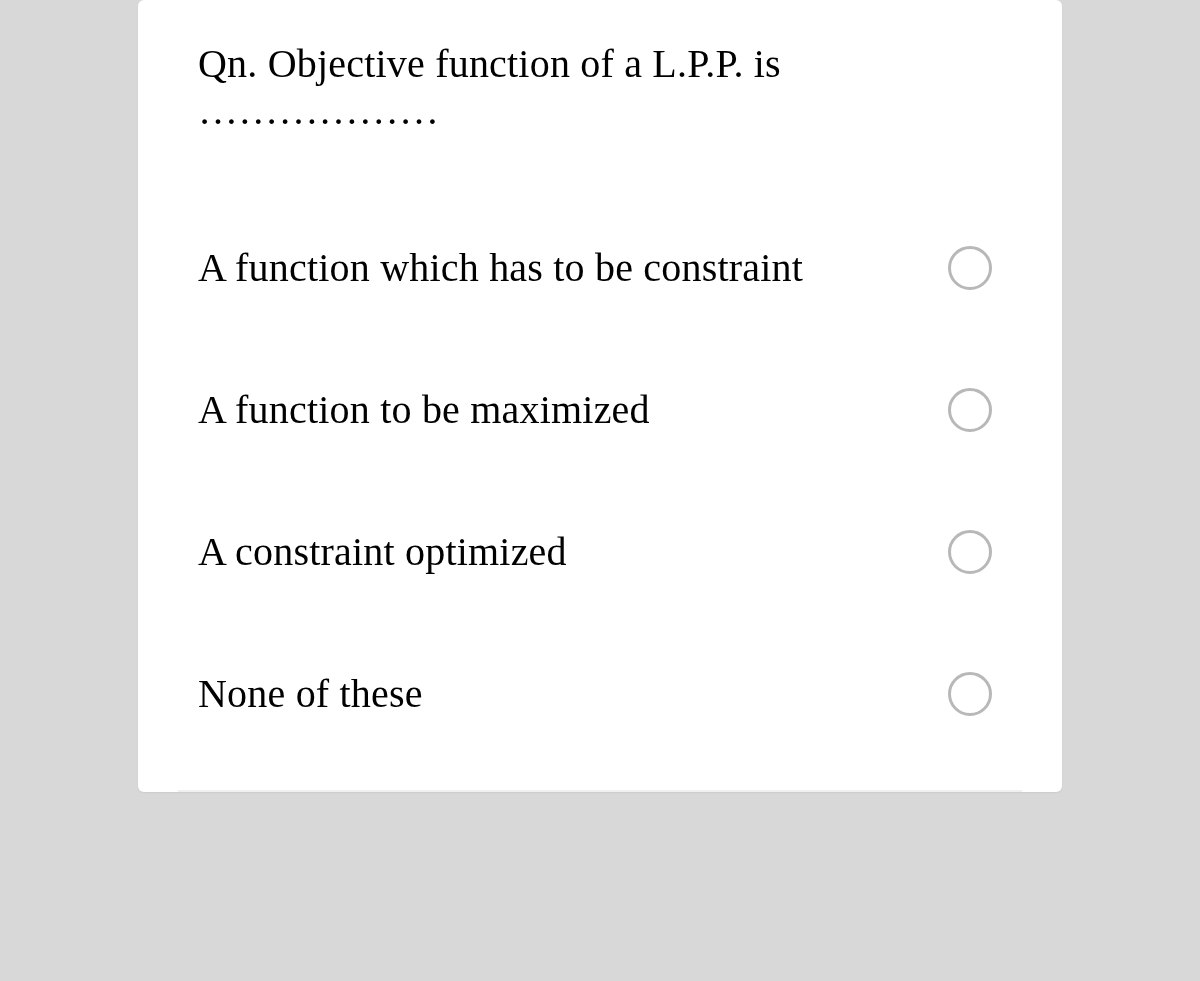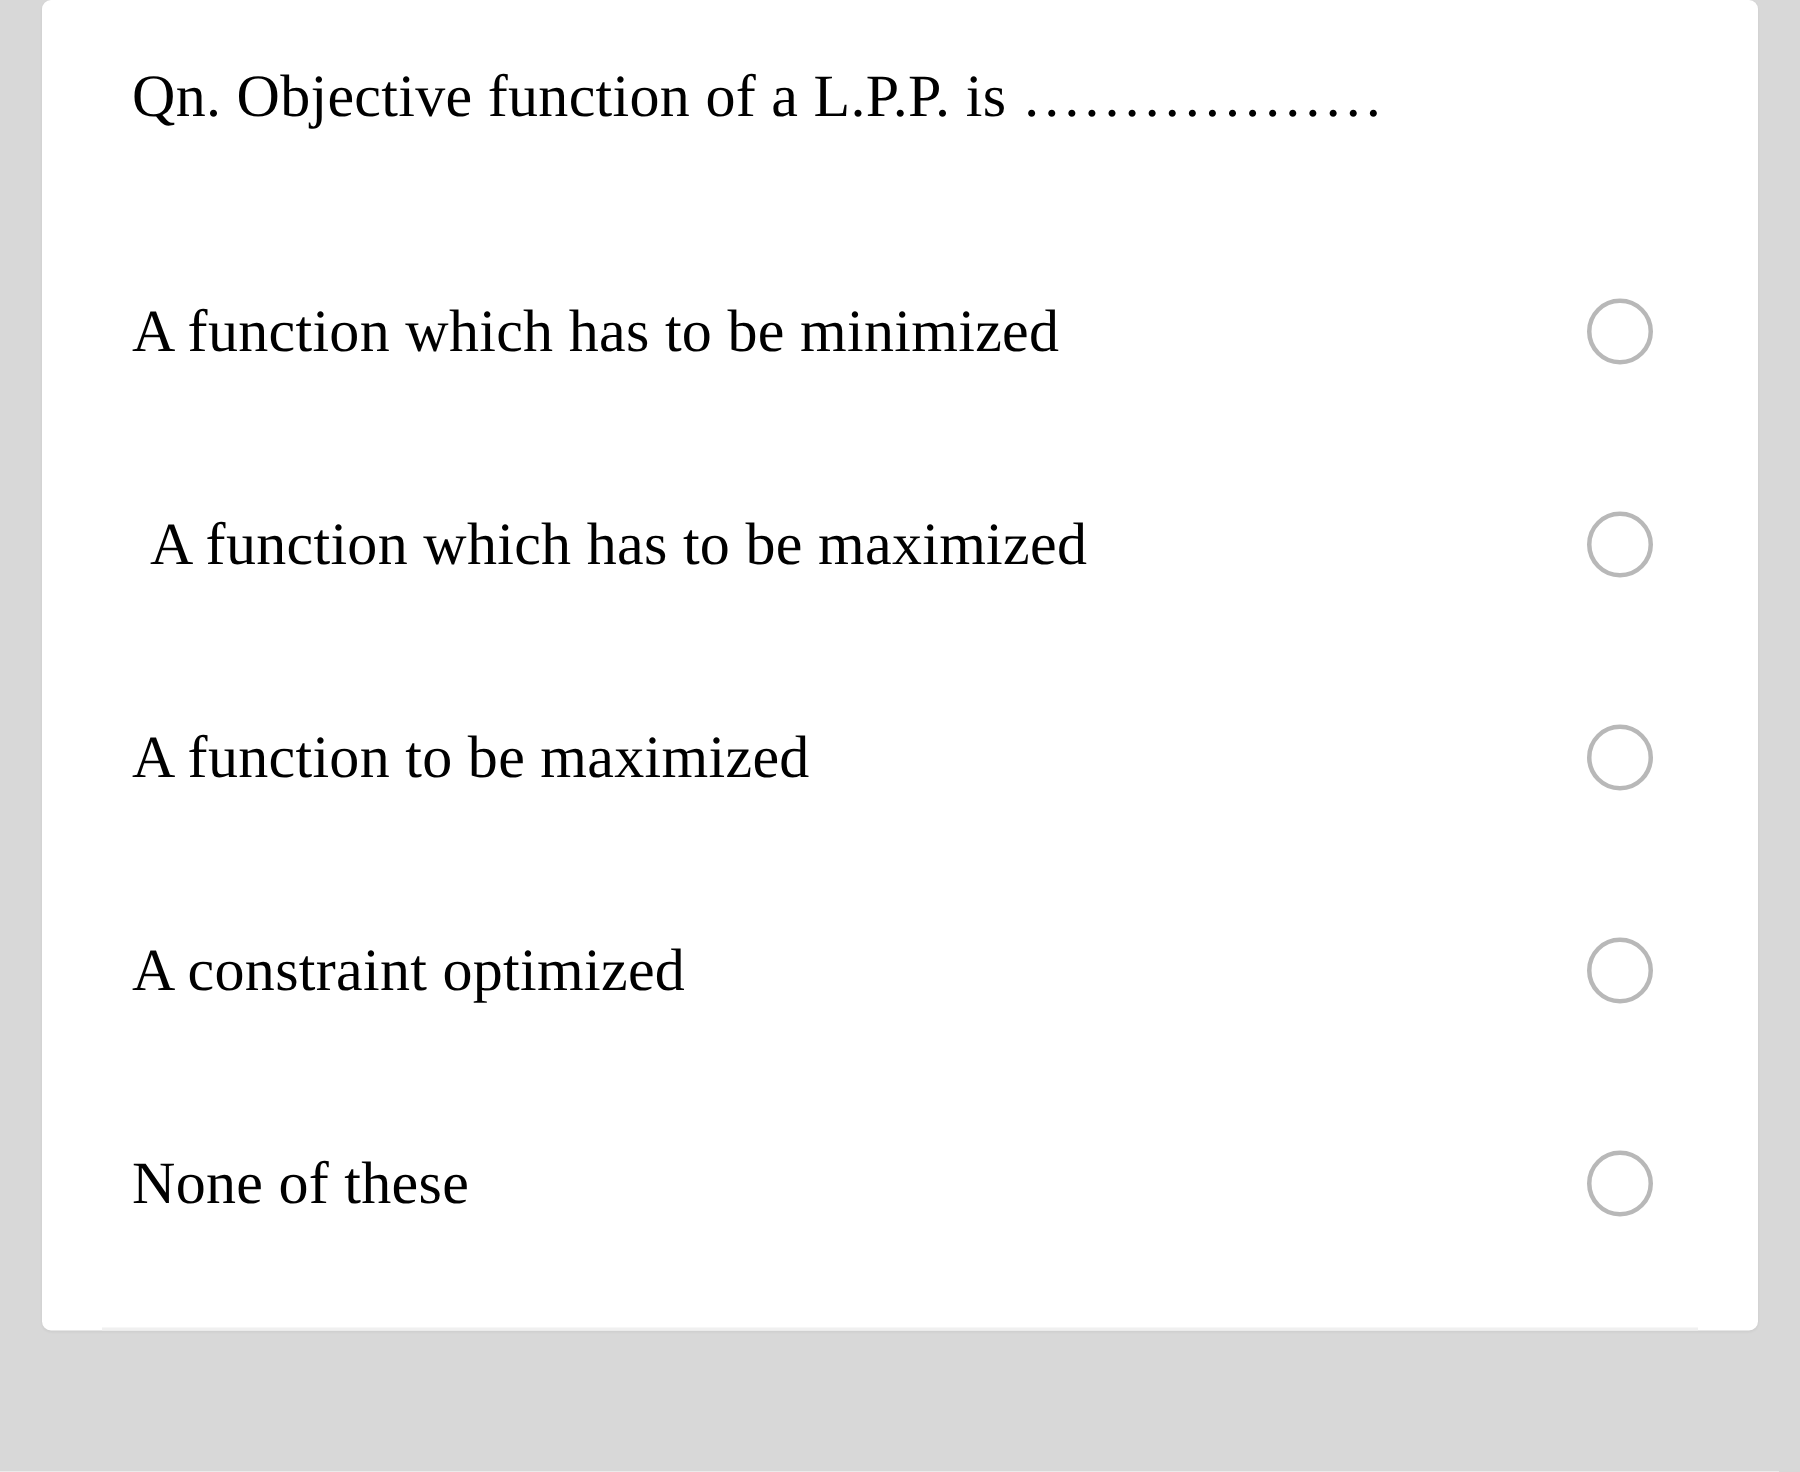--- a/index.html
+++ b/index.html
@@ -11,21 +11,21 @@
       background: #d8d8d8;
       font-family: 'Times New Roman', Times, serif;
       display: flex;
       justify-content: center;
       align-items: flex-start;
       min-height: 981px;
       width: 1200px;
     }
     .card {
       background: #ffffff;
-      width: 1144px;
+      width: 924px;
       margin: 0 20px;
       border-radius: 6px;
       padding: 40px 60px 30px 60px;
       box-shadow: 0 1px 2px rgba(0,0,0,0.06);
       position: relative;
     }
     .question-text {
       font-size: 40px;
       color: #000;
       margin-bottom: 110px;
@@ -74,28 +74,24 @@
   </style>
 </head>
 <body>
 
 <div class="card">
   <div class="question-text">Qn. Objective function of a L.P.P. is ………………</div>
 
   <div class="options">
 
     <div class="option-row">
-      <div class="option-label">A  function which has to be minimized</div>
+      <div class="option-label">A  function which has to be constraint</div>
       <div class="radio"></div>
     </div>
 
-    <div class="option-row">
-      <div class="option-label indent">A  function which has to be maximized</div>
-      <div class="radio"></div>
-    </div>
 
     <div class="option-row">
       <div class="option-label">A function to be maximized</div>
       <div class="radio"></div>
     </div>
 
     <div class="option-row">
       <div class="option-label">A constraint optimized</div>
       <div class="radio"></div>
     </div>

